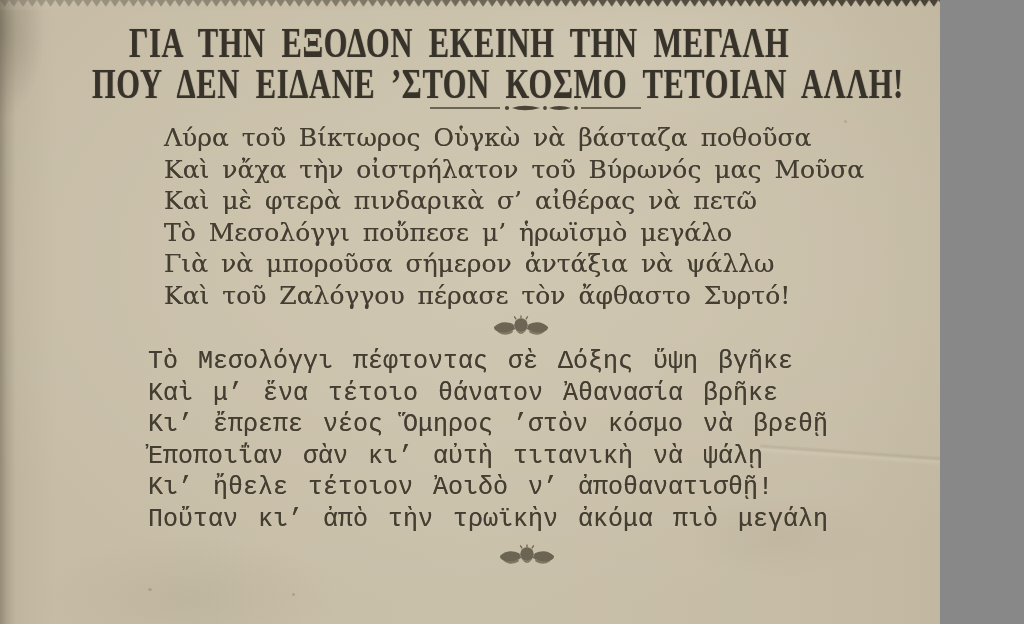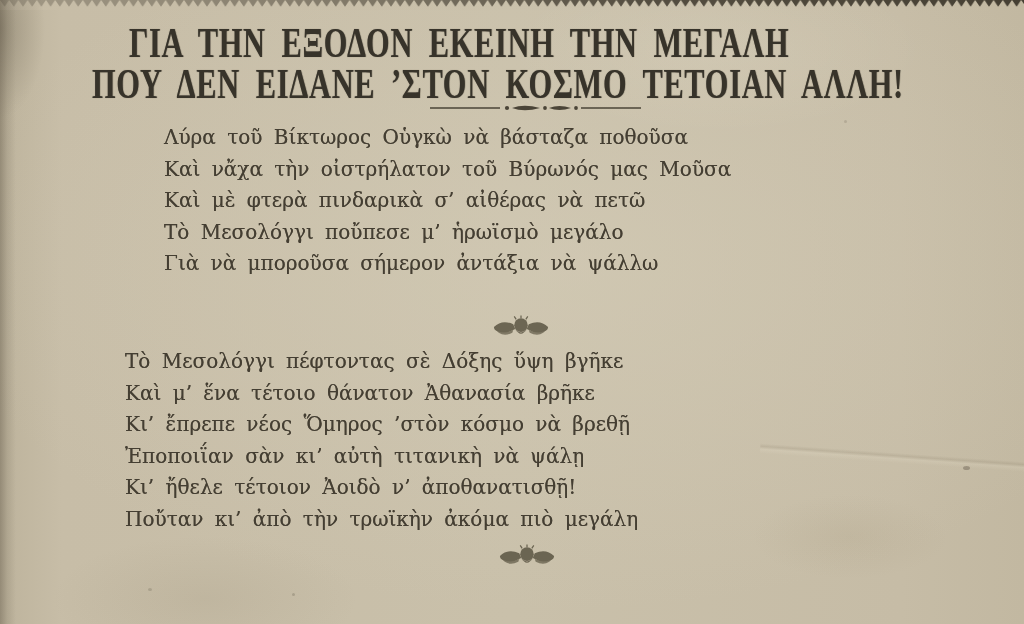--- a/index.html
+++ b/index.html
@@ -1,18 +1,18 @@
 <!DOCTYPE html>
 <html><head>
 <meta charset="utf-8">
 <style>
   html,body{margin:0;padding:0;background:#888;}
   .page{
     position:relative;
-    width:1024px;height:624px;
+    width:940px;height:624px;
     overflow:hidden;
     background:
       radial-gradient(ellipse 900px 500px at 55% 42%, rgba(213,205,184,.55) 0%, rgba(213,205,184,0) 70%),
       linear-gradient(90deg, #bdb39c 0%, #c7bda7 6%, #c9c0aa 50%, #c6bca6 88%, #c2b8a1 100%),
       #c6bca6;
     font-family:"DejaVu Serif", serif;
   }
   
   .page::before{
     content:"";position:absolute;inset:0;pointer-events:none;
@@ -60,28 +60,28 @@
     text-shadow:0 0 1px rgba(55,50,40,.55), 1px 0 0 rgba(55,50,40,.18);
   }
   .title-1{left:129px;top:22px;}
   .title-2{left:92px;top:63px;}
 
   .divider{position:absolute;left:428px;top:101px;width:215px;height:14px;}
 
   .stanza{
     position:absolute;
     color:#443e32;
-    font-size:20px;
+    font-size:25px;
     line-height:31.5px;
     word-spacing:5px;
     white-space:nowrap;
     text-shadow:0 0 .6px rgba(62,56,44,.65);
   }
   .stanza-1{left:164px;top:122px;}
-  .stanza-2{left:125px;top:346px;}
+  .stanza-2{left:148px;top:346px;font-family:Liberation Mono, monospace;}
   .stanza .line{height:31.5px;}
 
   .ornament{position:absolute;width:58px;height:28px;opacity:.82;}
   .ornament-1{left:492px;top:315px;}
   .ornament-2{left:498px;top:544px;}
 </style>
 </head>
 <body>
 
 <div class="page">
@@ -116,20 +116,21 @@
       <line x1="153" y1="7" x2="213" y2="7" stroke-width="1.4"></line>
     </g>
   </svg>
 
   <div class="stanza stanza-1">
     <div class="line">Λύρα τοῦ Βίκτωρος Οὑγκὼ νὰ βάσταζα  ποθοῦσα</div>
     <div class="line">Καὶ νἄχα τὴν οἰστρήλατον τοῦ Βύρωνός μας Μοῦσα</div>
     <div class="line">Καὶ μὲ φτερὰ πινδαρικὰ σ’ αἰθέρας νὰ πετῶ</div>
     <div class="line">Τὸ Μεσολόγγι ποὔπεσε μ’ ἡρωϊσμὸ μεγάλο</div>
     <div class="line">Γιὰ νὰ μποροῦσα σήμερον ἀντάξια νὰ ψάλλω</div>
+    <div class="line">Καὶ τοῦ Ζαλόγγου πέρασε τὸν ἄφθαστο Συρτό!</div>
   </div>
 
   <svg class="ornament ornament-1" viewBox="0 0 60 28">
     <g fill="#57513f">
       <path d="M2,12 Q10,4 22,9 L24,14 Q14,20 5,16 Q2,15 2,12 Z"></path>
       <path d="M4,15 Q12,19 22,15 L21,18 Q13,22 7,18 Z" opacity=".8"></path>
       <path d="M58,12 Q50,4 38,9 L36,14 Q46,20 55,16 Q58,15 58,12 Z"></path>
       <path d="M56,15 Q48,19 38,15 L39,18 Q47,22 53,18 Z" opacity=".8"></path>
       <circle cx="30" cy="10" r="7"></circle>
       <path d="M23,13 Q30,22 37,13 Q33,19 30,19 Q27,19 23,13 Z"></path>

